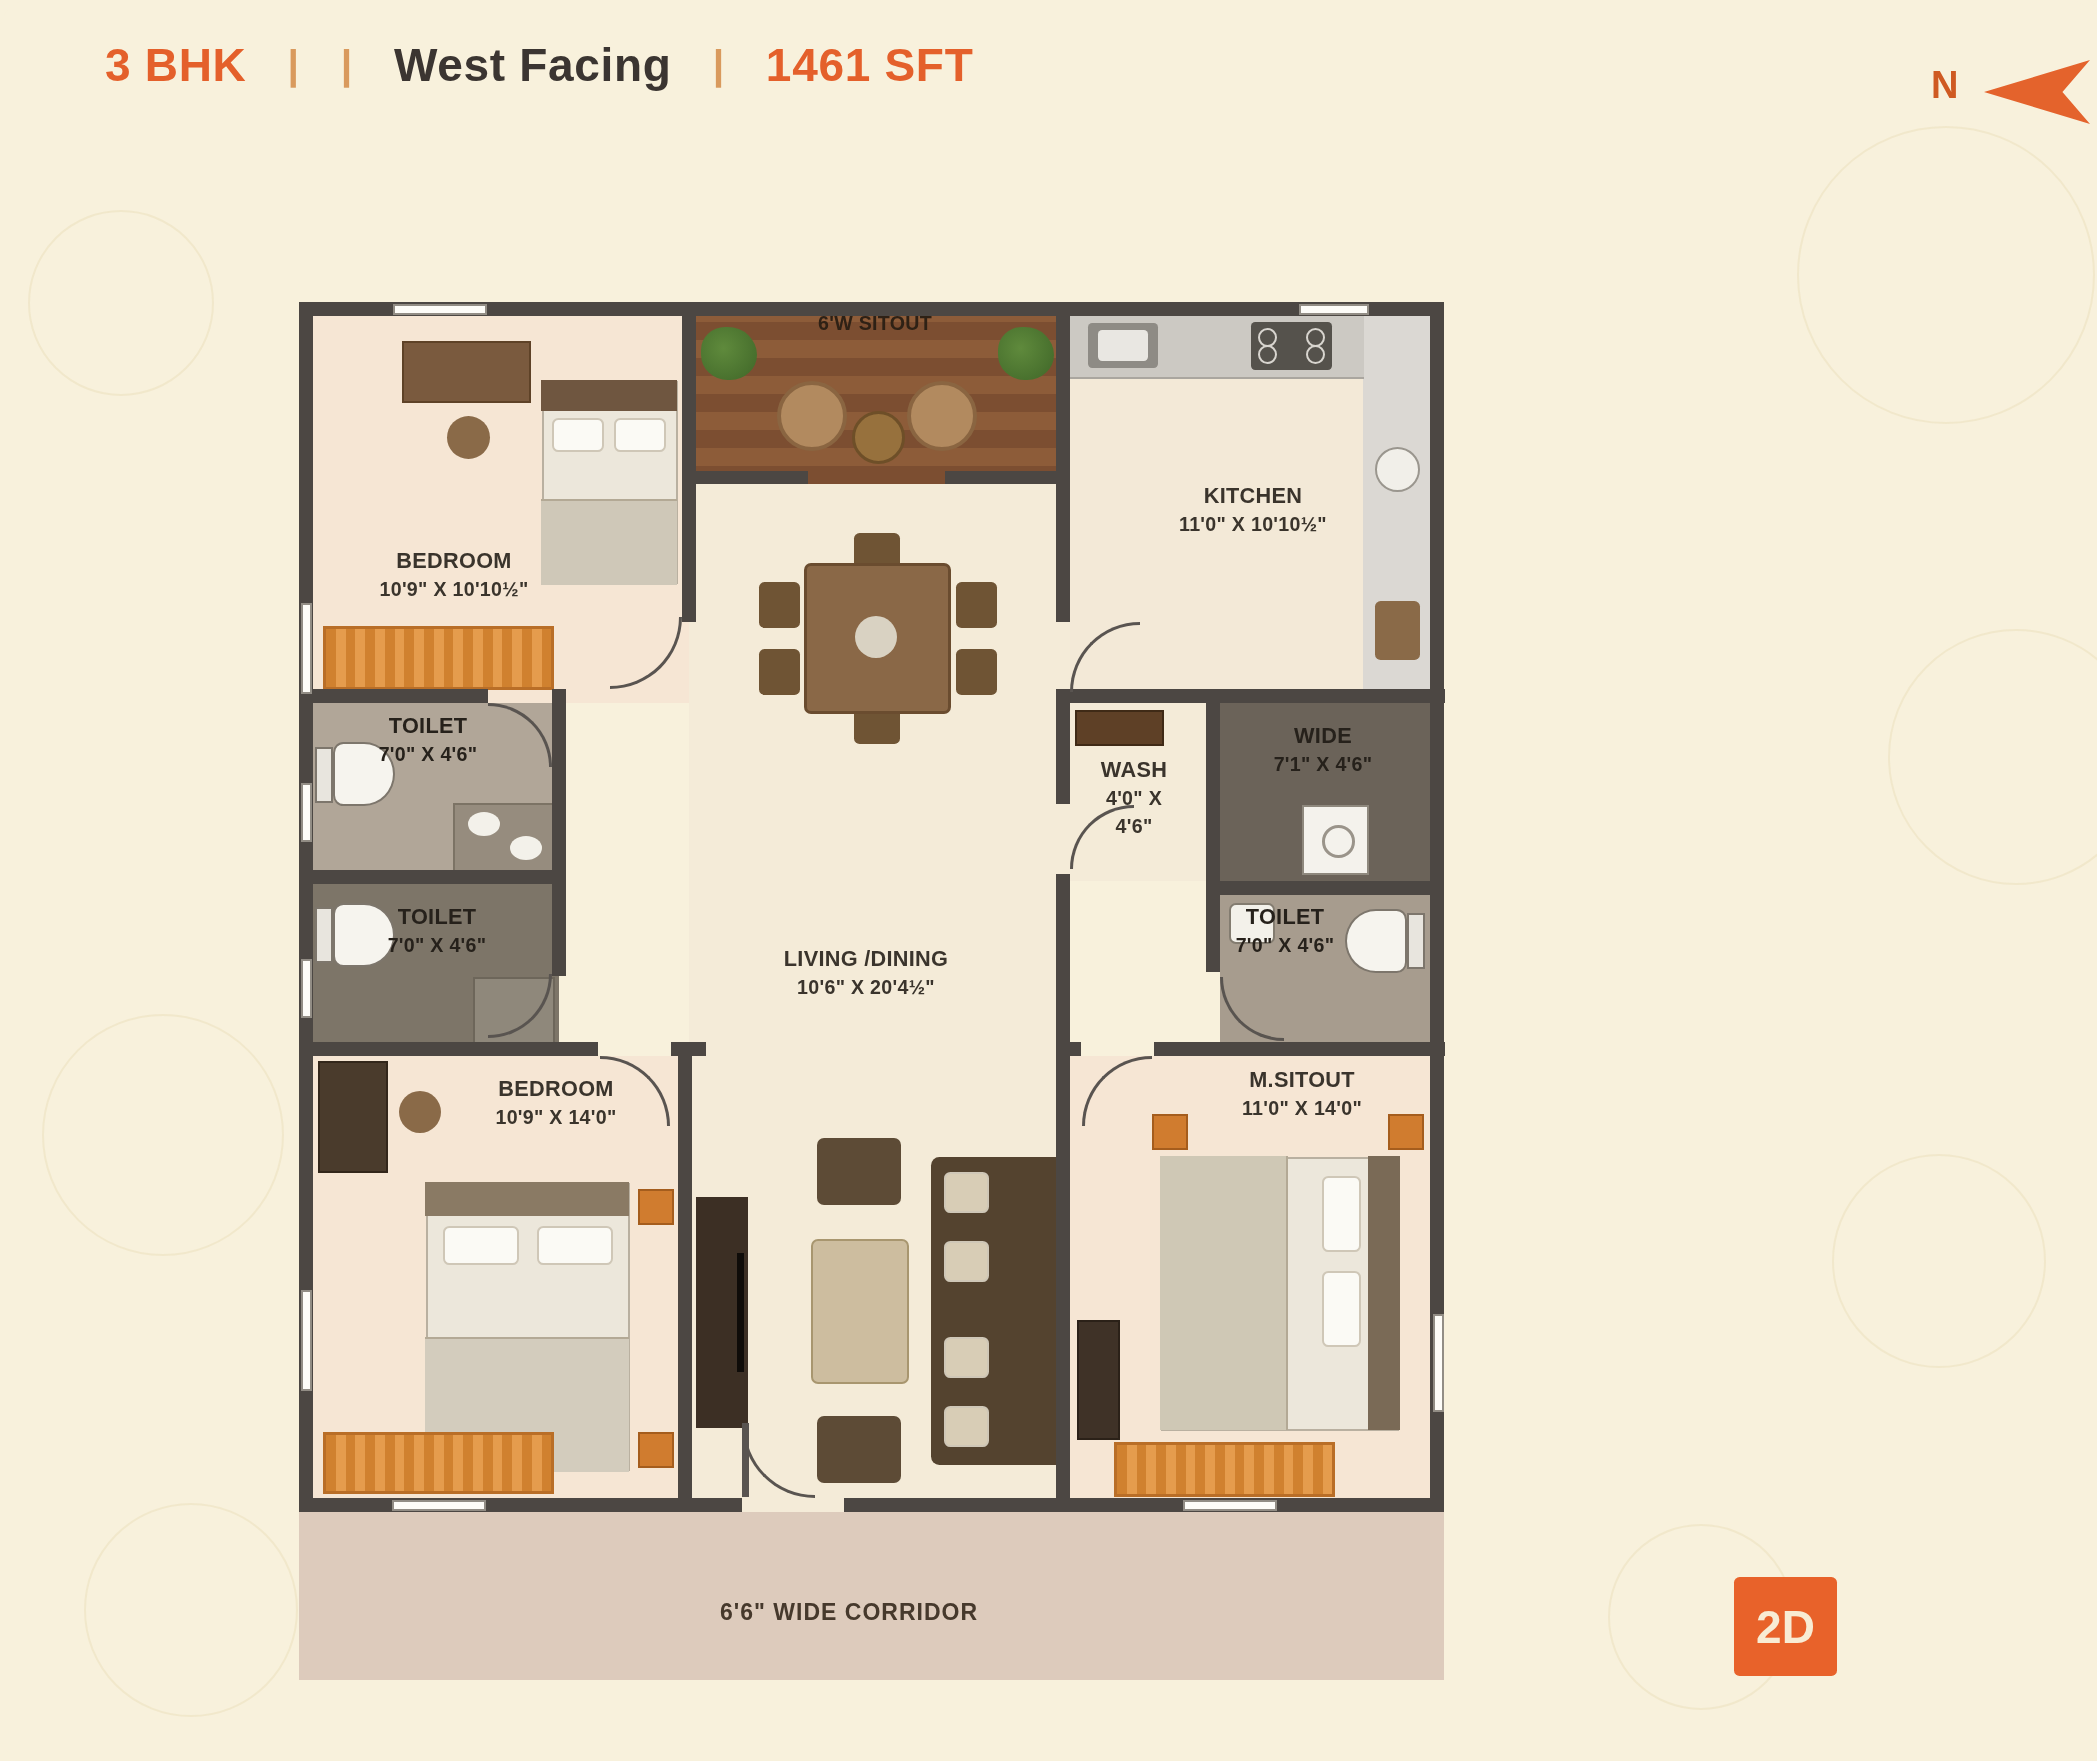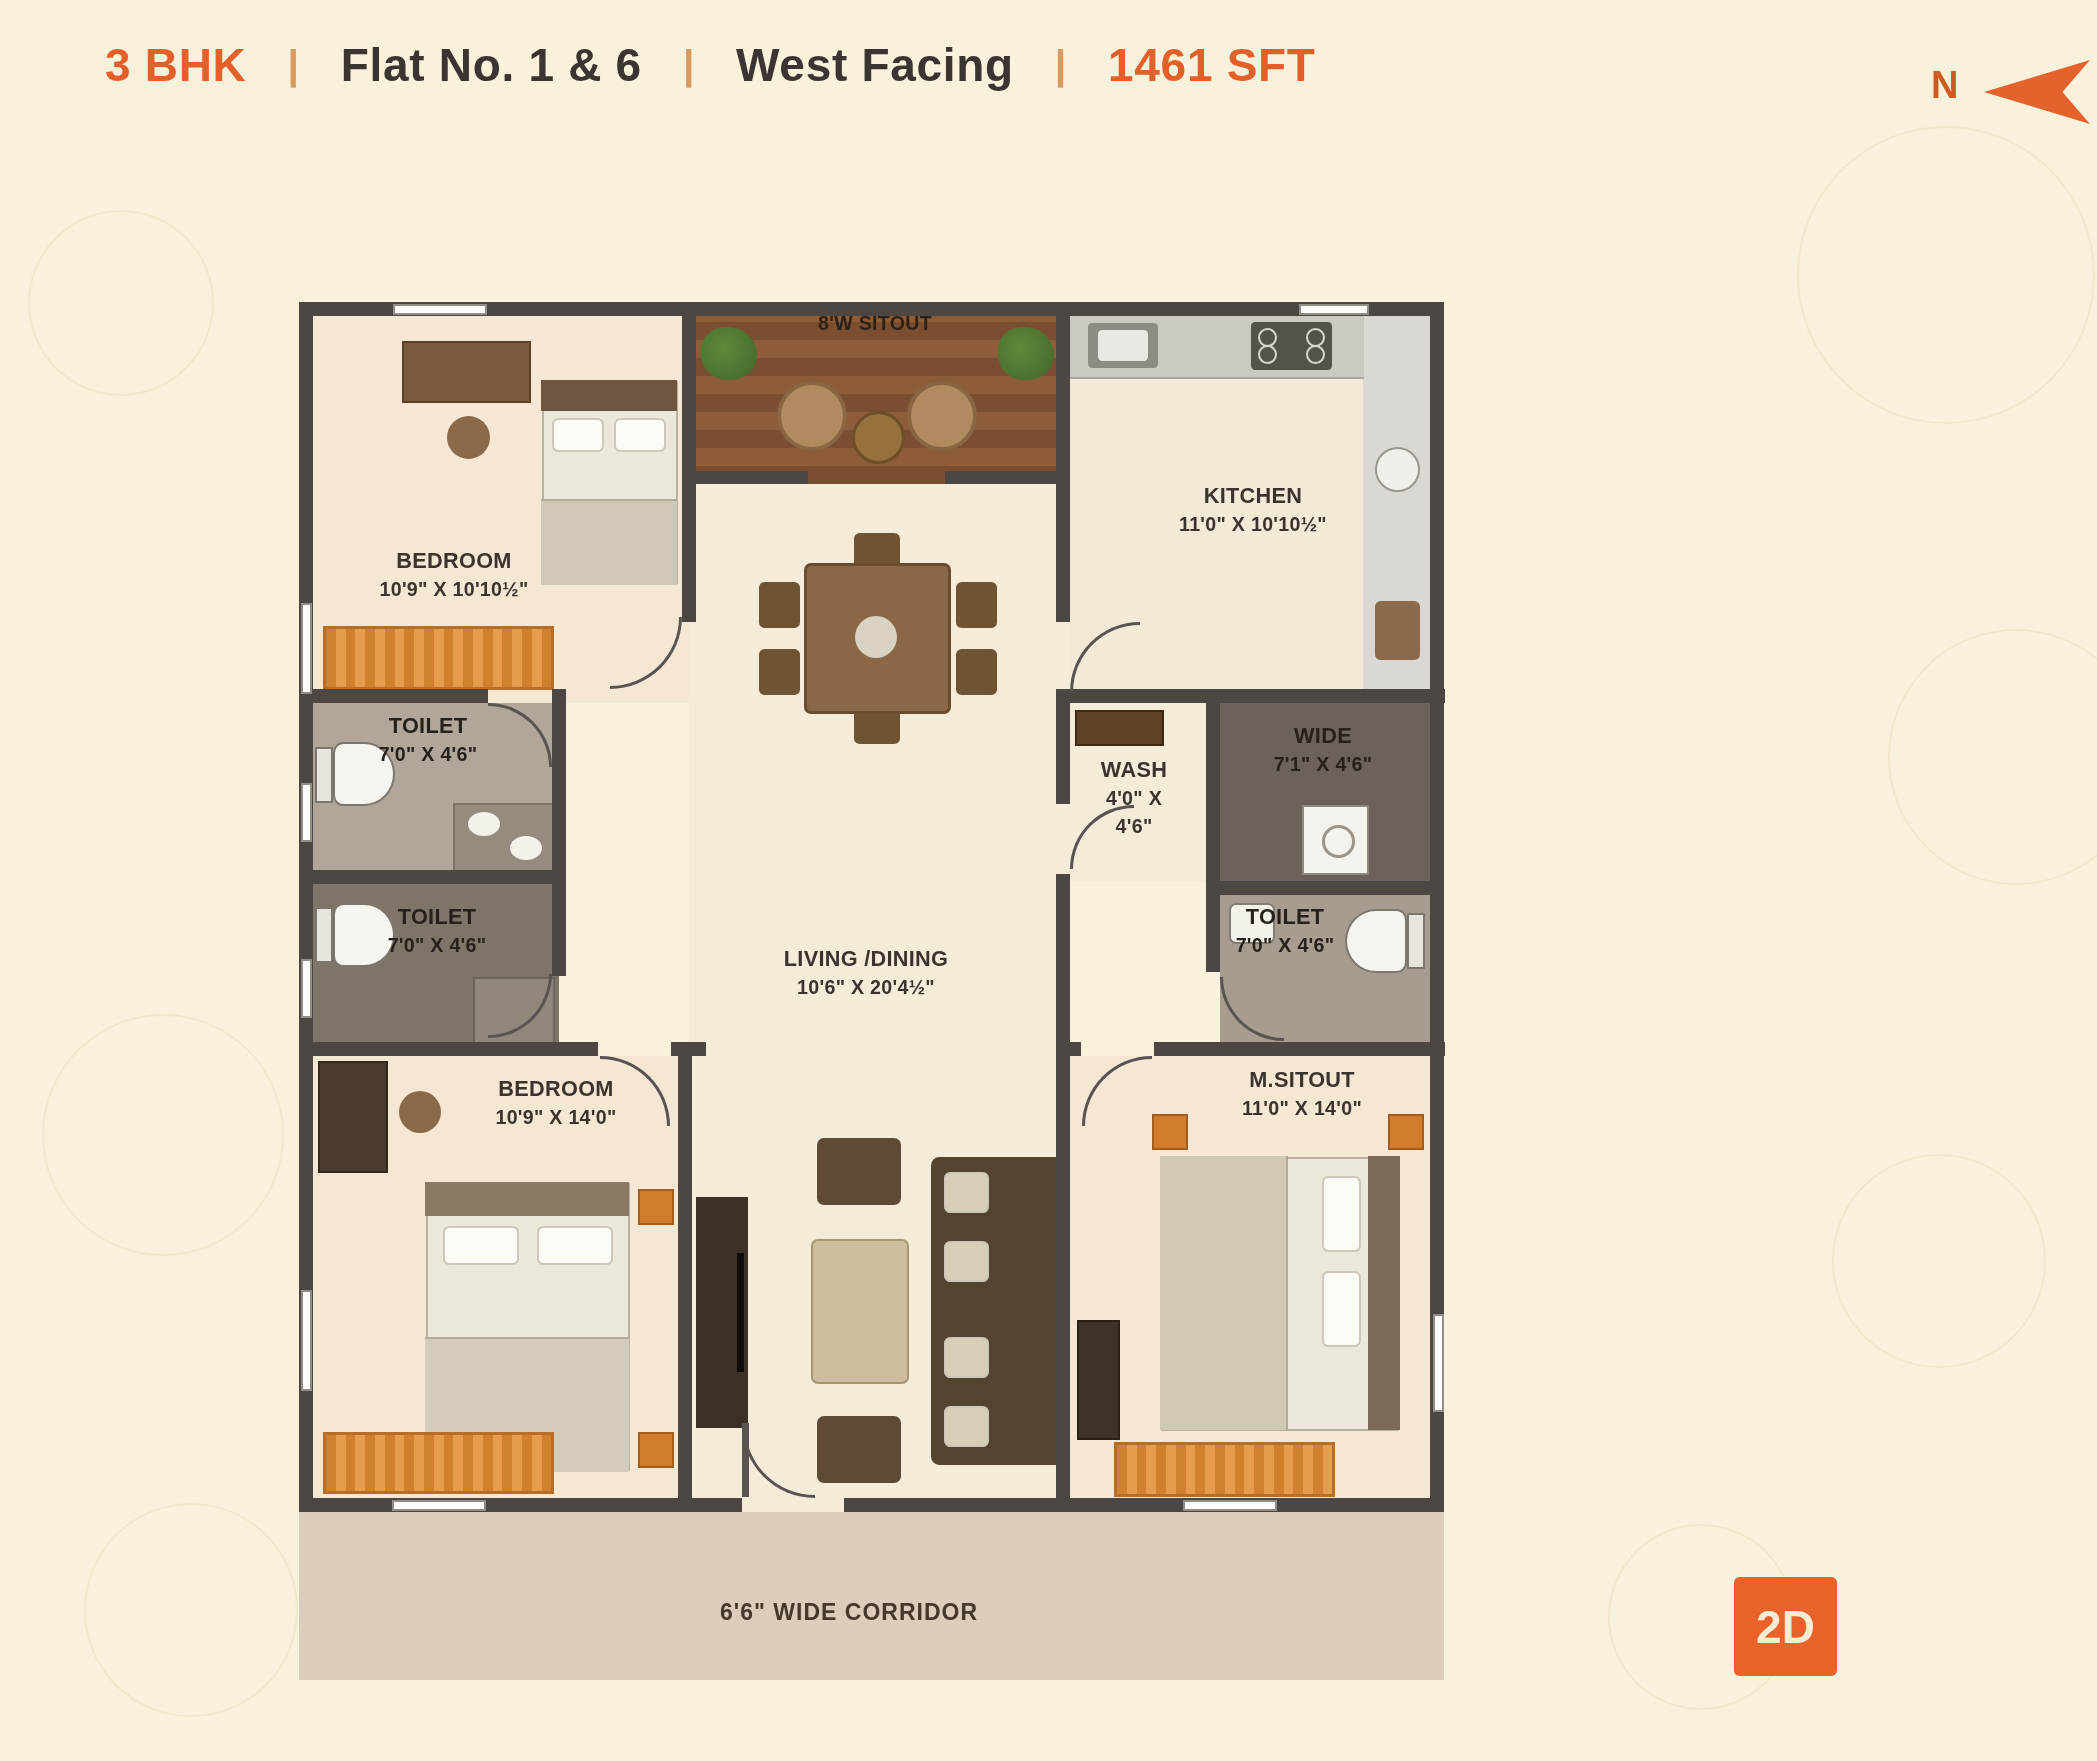--- a/index.html
+++ b/index.html
@@ -51,21 +51,20 @@
   <div class="bgc" style="left:1888px;top:629px;width:252px;height:252px;"></div>
   <div class="bgc" style="left:1832px;top:1154px;width:210px;height:210px;"></div>
   <div class="bgc" style="left:42px;top:1014px;width:238px;height:238px;"></div>
   <div class="bgc" style="left:84px;top:1503px;width:210px;height:210px;"></div>
   <div class="bgc" style="left:28px;top:210px;width:182px;height:182px;"></div>
   <div class="bgc" style="left:1608px;top:1524px;width:182px;height:182px;"></div>
 
   <div class="hdr">
     <span class="or">3 BHK</span>
     <span class="sep">|</span>
-    <span>Flat No. 1 &amp; 6</span>
     <span class="sep">|</span>
     <span>West Facing</span>
     <span class="sep">|</span>
     <span class="or">1461 SFT</span>
   </div>
 
   <div class="abs" style="left:1931px;top:64px;font-weight:bold;font-size:38px;color:#cf5a22;">N</div>
   <div class="narrow" style="left:1984px;top:60px;width:106px;height:64px;"></div>
 
   <div class="abs" style="left:0;top:0;width:2097px;height:1762px;">
@@ -94,21 +93,21 @@
       <div class="pillow" style="left:70px;top:35px;width:52px;height:34px;"></div>
       <div style="position:absolute;left:-2.8px;bottom:-2.8px;width:136px;height:84px;background:#cfc8b8;border-top:2.1px solid #b3a995;"></div>
     </div>
     <div class="rug" style="left:323px;top:626px;width:231px;height:64px;"></div>
 
     <div class="plant" style="left:701px;top:327px;width:56px;height:53px;"></div>
     <div class="plant" style="left:998px;top:327px;width:56px;height:53px;"></div>
     <div class="chair" style="left:777px;top:381px;width:70px;height:70px;"></div>
     <div class="chair" style="left:907px;top:381px;width:70px;height:70px;"></div>
     <div class="abs" style="left:852px;top:411px;width:53px;height:53px;background:#97713d;border:3.5px solid #6e4f28;border-radius:50%;box-sizing:border-box;"></div>
-    <div class="lbl ondark" style="left:875px;top:311px;font-size:19.6px;color:#2e2115;">8'W SITOUT</div>
+    <div class="lbl ondark" style="left:875px;top:311px;font-size:19.6px;color:#2e2115;">6'W SITOUT</div>
 
     <div class="w" style="left:689px;top:471px;width:119px;height:12.6px;"></div>
     <div class="w" style="left:945px;top:471px;width:124px;height:12.6px;"></div>
 
     <div class="abs" style="left:1070px;top:316px;width:294px;height:63px;background:#ccc9c3;border-bottom:2.8px solid #aaa69f;box-sizing:border-box;"></div>
     <div class="abs" style="left:1088px;top:323px;width:70px;height:45px;background:#8e8b85;border-radius:4.2px;">
       <div style="position:absolute;left:9.8px;top:7px;width:50px;height:31px;background:#e9e7e2;border-radius:4.2px;"></div>
     </div>
     <div class="abs" style="left:1251px;top:322px;width:81px;height:48px;background:#55524c;border-radius:4.2px;">
       <div style="position:absolute;left:7px;top:5.6px;width:15.4px;height:15.4px;border:2.8px solid #d8d5cf;border-radius:50%;"></div>

